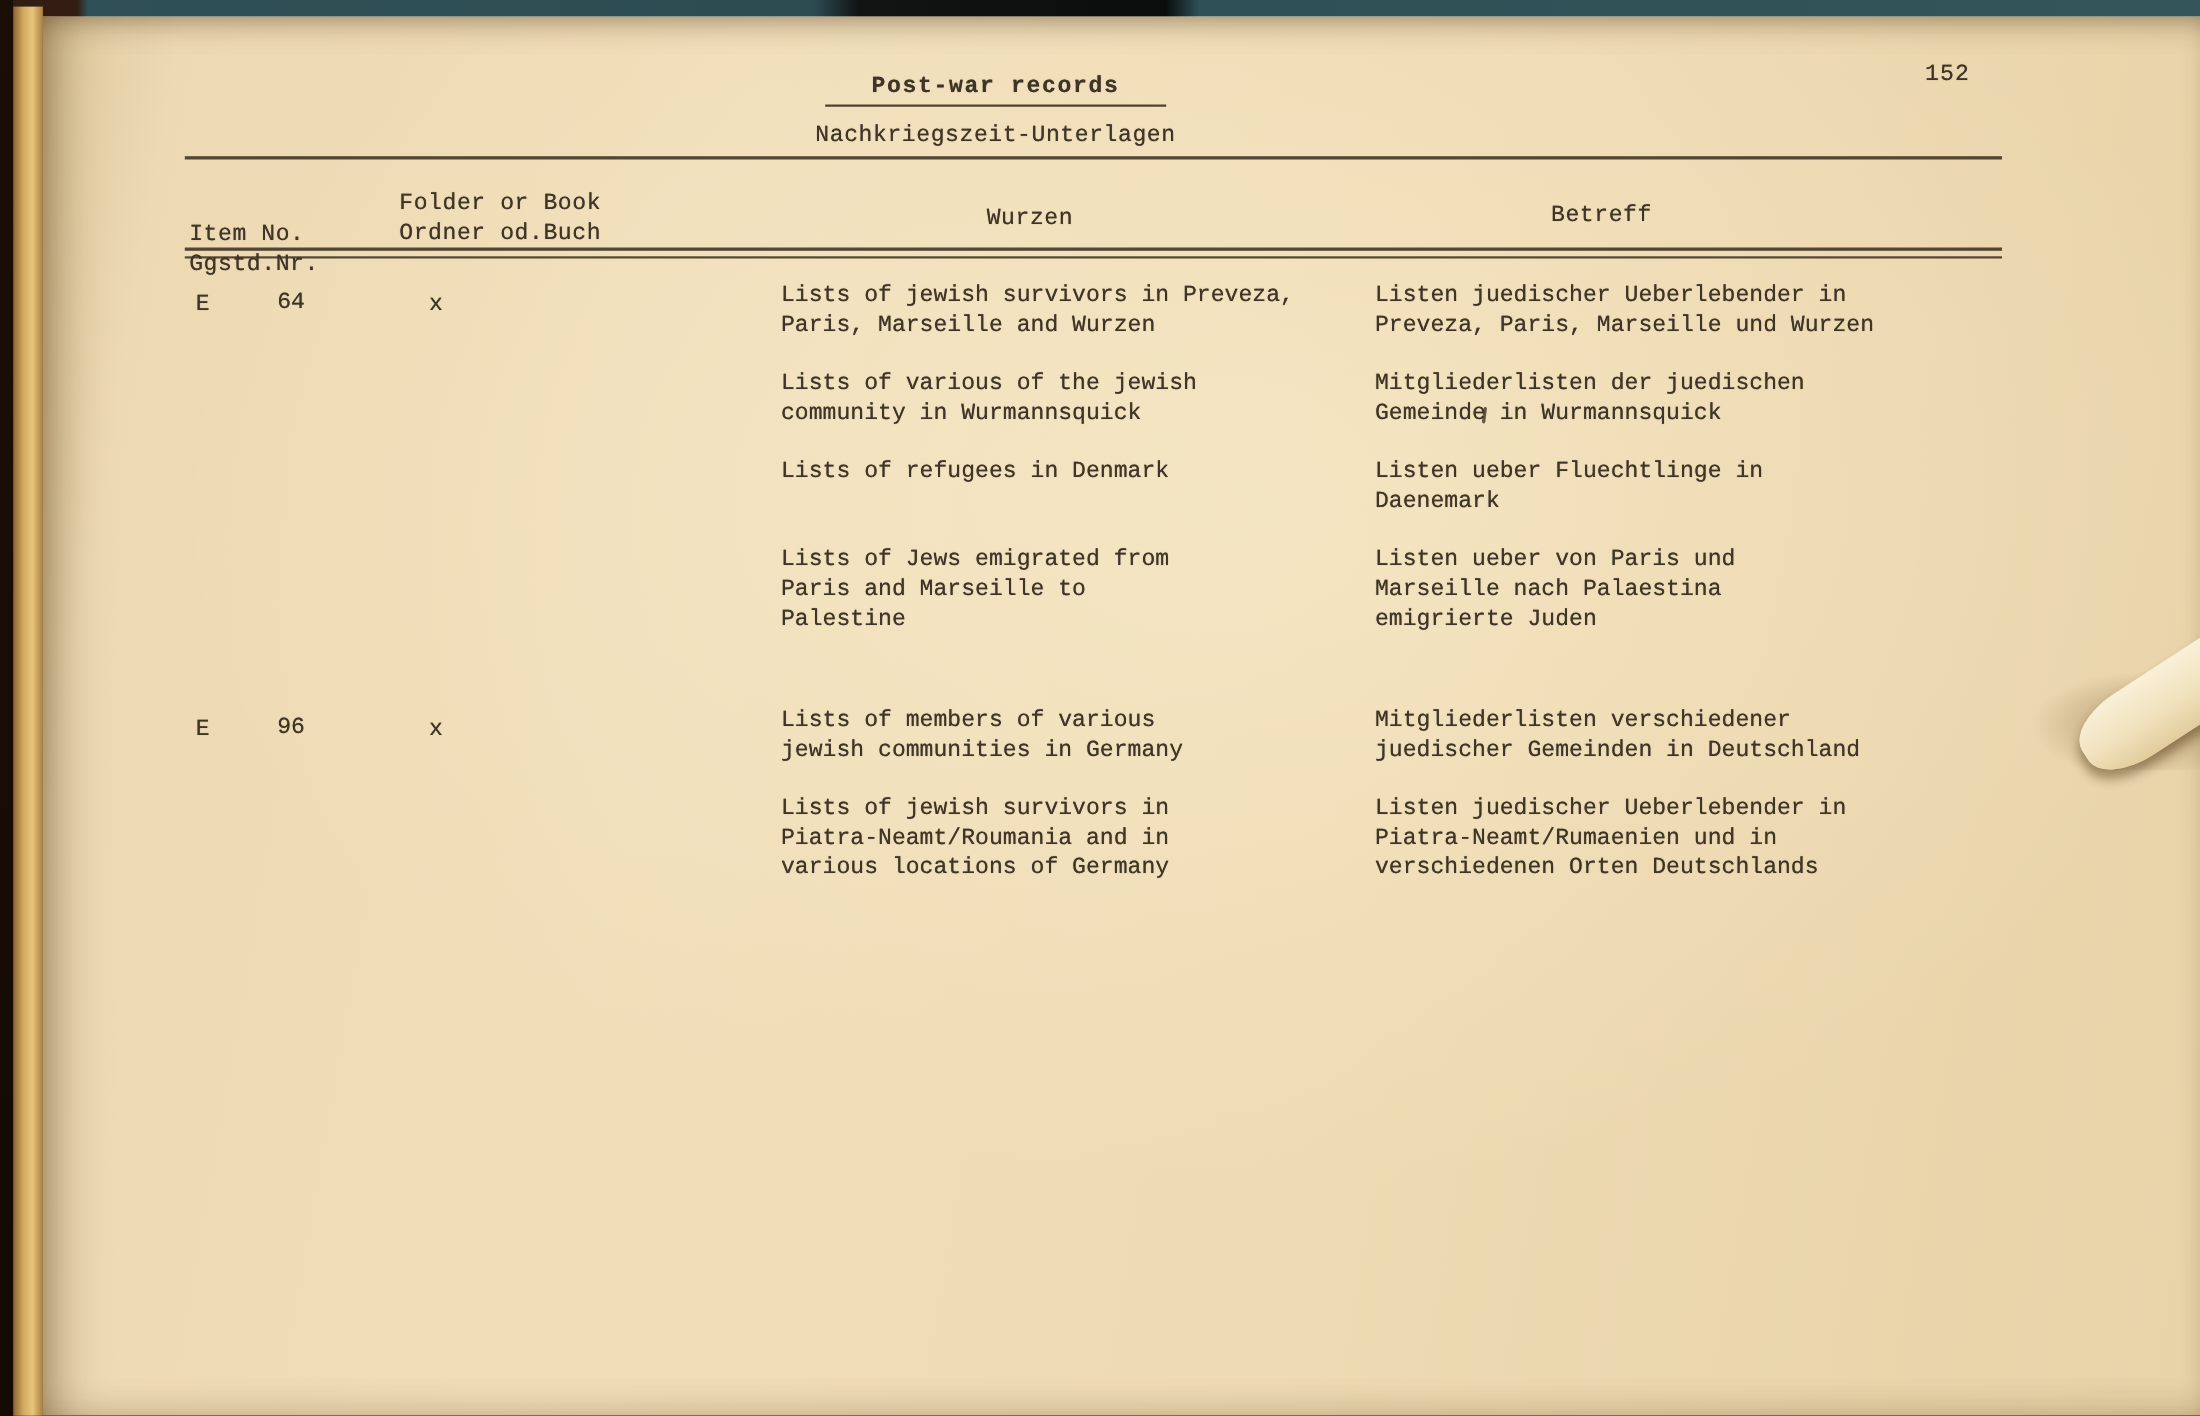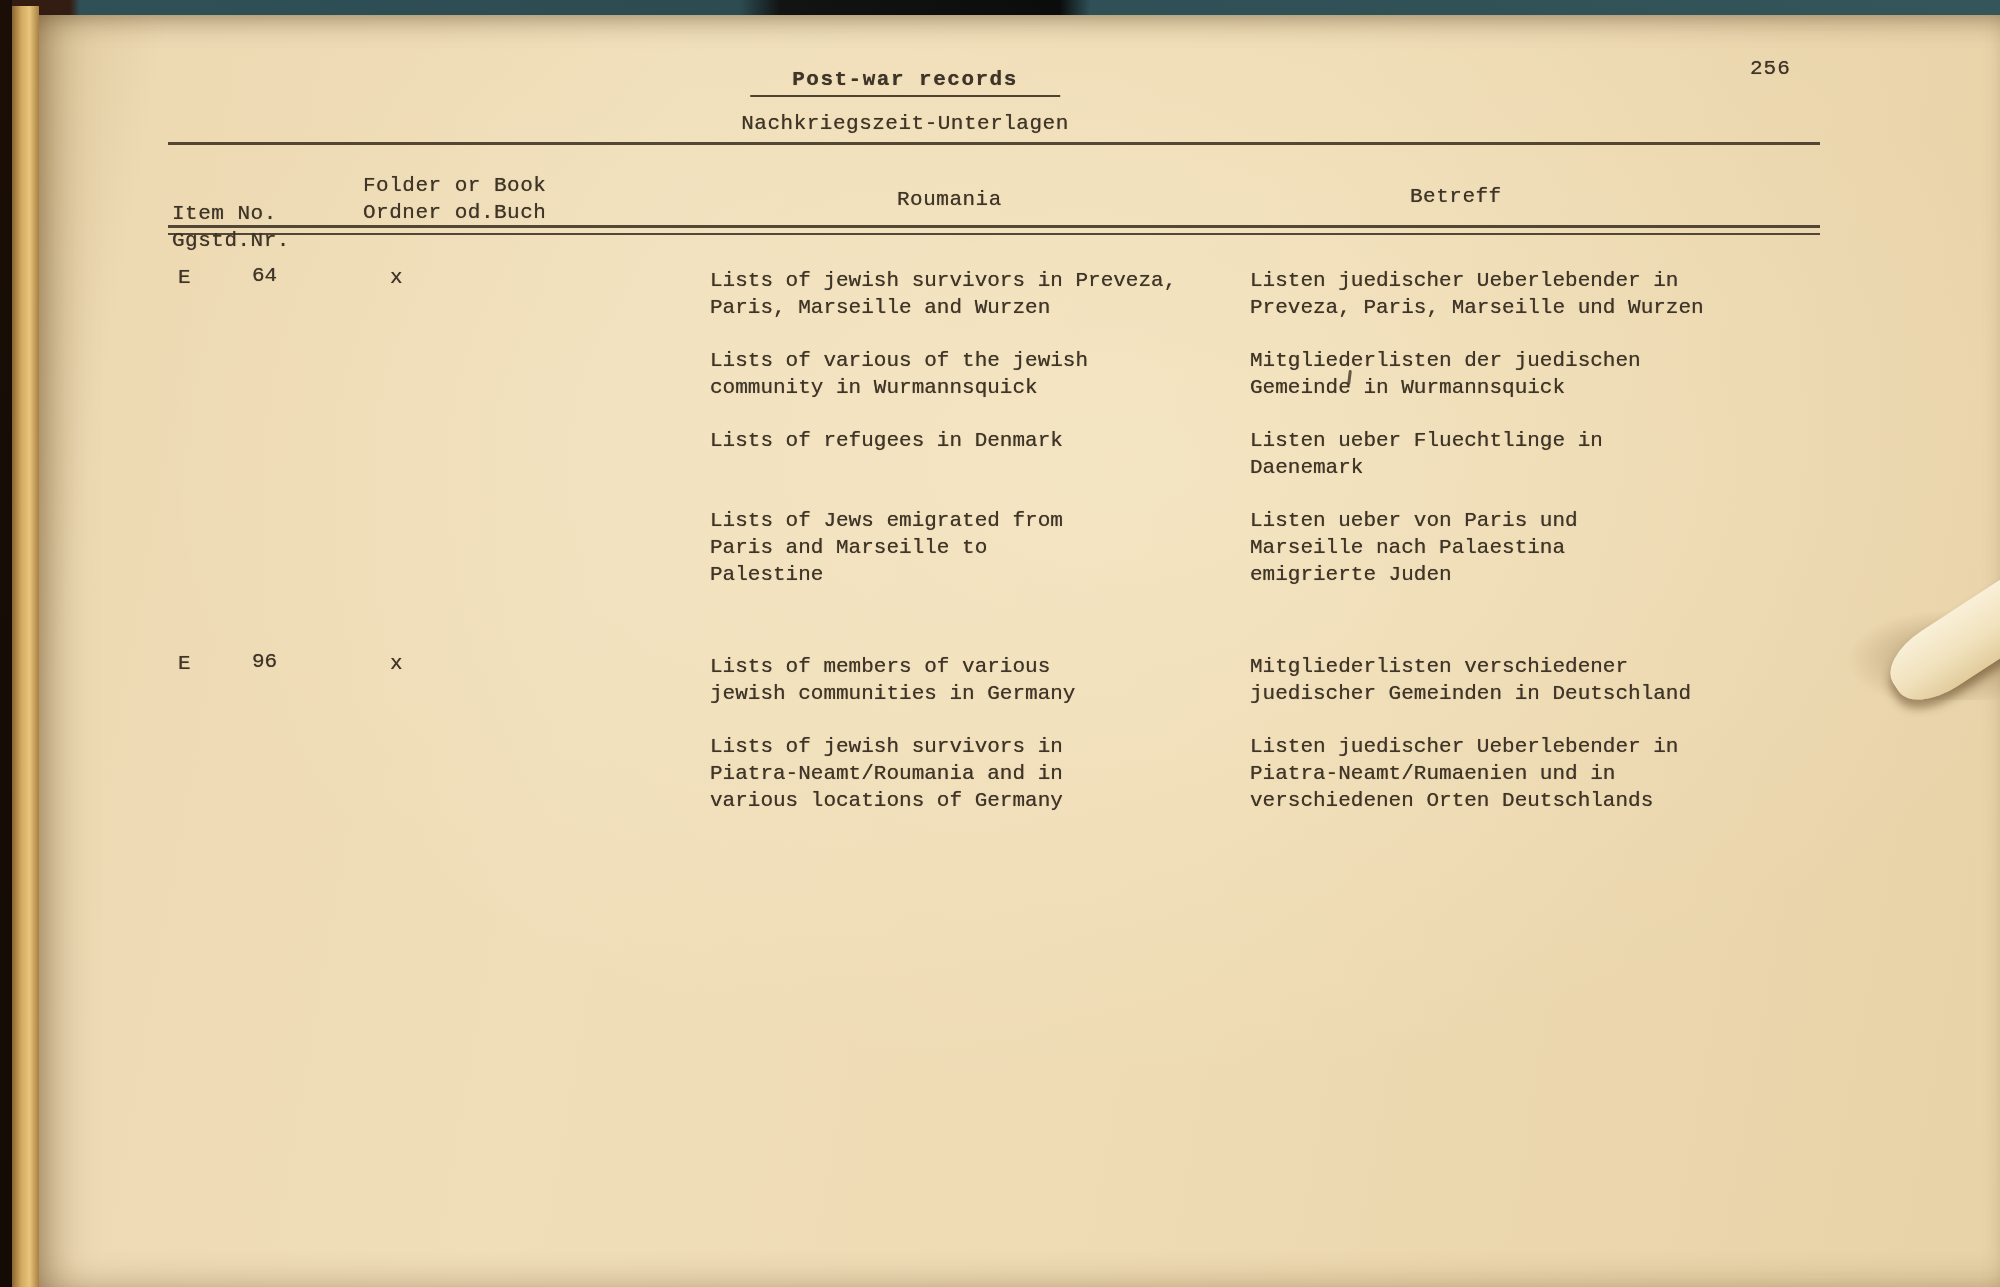--- a/index.html
+++ b/index.html
@@ -93,21 +93,21 @@
 
   .row-group { position: absolute; left: 172px; width: 1720px; }
   .row-group-1 { top: 256px; }
   .row-group-2 { top: 642px; }
 
   .item-letter { position: absolute; left: 6px;  top: 8px; }
   .item-number { position: absolute; left: 80px; top: 6px; }
   .folder-mark { position: absolute; left: 218px; top: 8px; letter-spacing: 1px; }
 
   .entries { position: absolute; left: 538px; top: 0; right: 0; }
-  .entry { display: flex; margin-bottom: 26px; margin-top: 11px; }
+  .entry { display: flex; margin-bottom: 26px; }
   .entry .subject { flex: none; width: 540px; white-space: pre-line; }
   .entry .betreff { flex: 1; white-space: pre-line; }
 
   
   .scan-artifact {
     position: absolute; left: 1348px; top: 370px;
     width: 3px; height: 15px;
     background: rgba(64,52,38,0.8);
     transform: rotate(7deg);
     border-radius: 2px;
@@ -134,34 +134,34 @@
 <div class="scan">
 
   <div class="binding-top"></div>
   <div class="edge-dark"></div>
   <div class="edge-gold"></div>
 
   <div class="paper"></div>
 
   <div class="text-layer">
 
-    <div class="page-number">256</div>
+    <div class="page-number">152</div>
 
     <div class="title-block">
       <span class="title-en">Post-war records</span>
       <div class="title-de">Nachkriegszeit-Unterlagen</div>
     </div>
 
     <div class="rule rule-top"></div>
 
     <div class="hdr hdr-item">Item No.
 Ggstd.Nr.</div>
     <div class="hdr hdr-folder">Folder or Book
 Ordner od.Buch</div>
-    <div class="hdr hdr-subject">Roumania</div>
+    <div class="hdr hdr-subject">Wurzen</div>
     <div class="hdr hdr-betreff">Betreff</div>
 
     <div class="rule rule-dbl-a"></div>
     <div class="rule rule-dbl-b"></div>
 
     <div class="row-group row-group-1">
       <span class="item-letter">E</span>
       <span class="item-number">64</span>
       <span class="folder-mark">x</span>
       <div class="entries">

